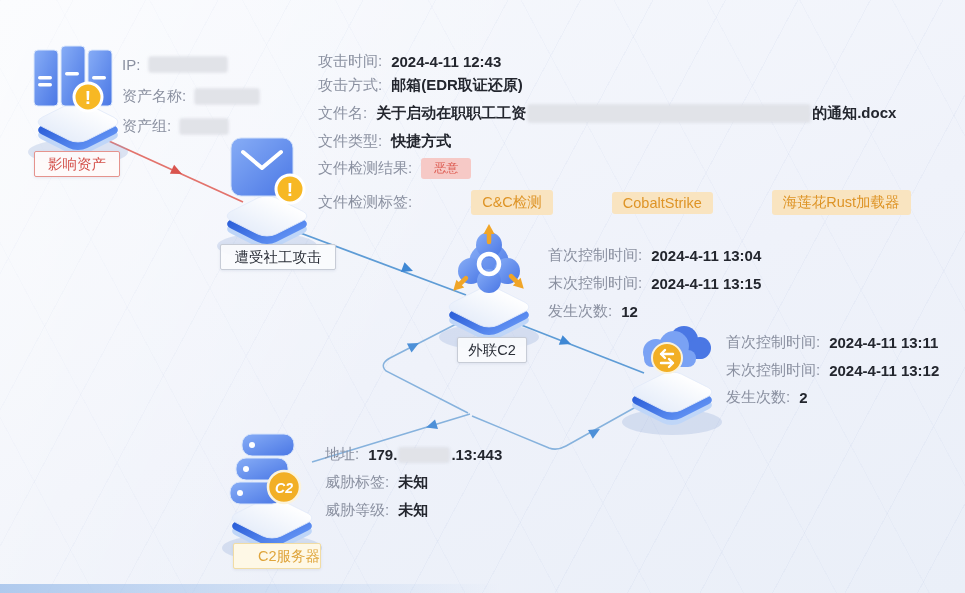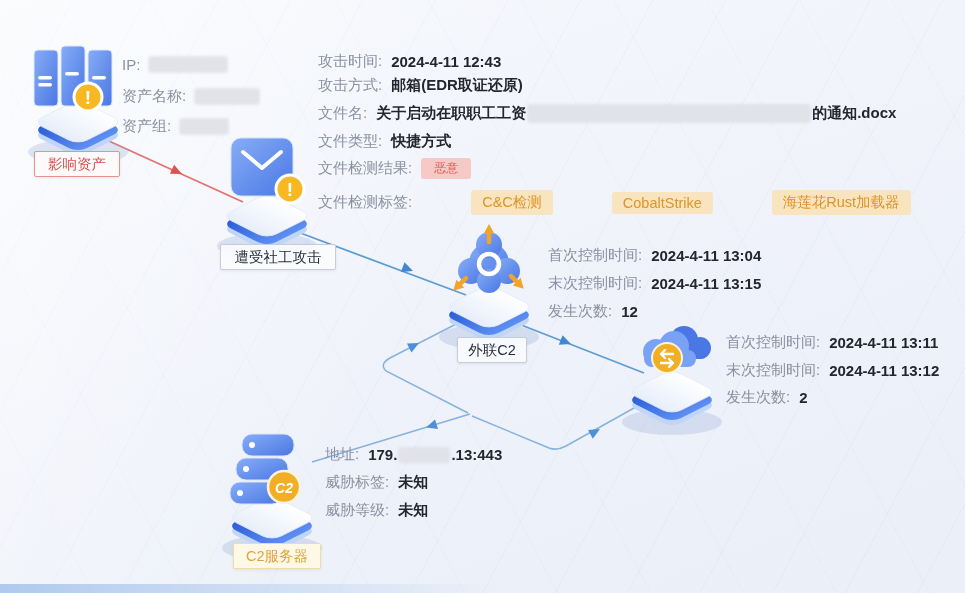--- a/index.html
+++ b/index.html
@@ -18,21 +18,21 @@
   .v{color:#23262E;font-weight:600;}
   .joined{display:flex;align-items:center;gap:2px;}
   .redact{display:inline-block;height:15px;background:#E1E3E8;border-radius:2px;filter:blur(1.3px);box-shadow:0 0 3px rgba(120,125,140,.25);}
   .badge-danger{background:#F6C9C6;color:#DC5A50;padding:2px 13px;border-radius:3px;font-size:12px;}
   .tag{background:#F9E4C0;color:#DE9426;padding:3px 11px;border-radius:3px;font-size:14.5px;margin-left:47px;}
   .tagrow{gap:12px;}
   .nlabel{position:absolute;height:24px;line-height:24px;text-align:center;
     background:rgba(250,251,253,.93);border:1px solid #C7CCD6;border-radius:2px;
     color:#2B2F38;font-size:14.5px;box-shadow:0 1px 3px rgba(60,80,130,.10);}
   .nlabel.red{border-color:#E5938D;color:#D4524C;background:rgba(254,250,250,.95);}
-  .nlabel.yellow{border-color:#F1DCA4;color:#DFA53C;background:#FEF8E6;}
+  .nlabel.yellow{border-color:#F1DCA4;color:#DFA53C;background:#FEF8E6;text-align:right;}
 </style>
 </head>
 <body>
 
 <div id="stage">
 
   <svg id="graph" width="965" height="593" viewBox="0 0 965 593">
     <defs>
       <linearGradient id="gTop" x1="0" y1="0" x2="0" y2="1">
         <stop offset="0" stop-color="#FFFFFF"></stop>

